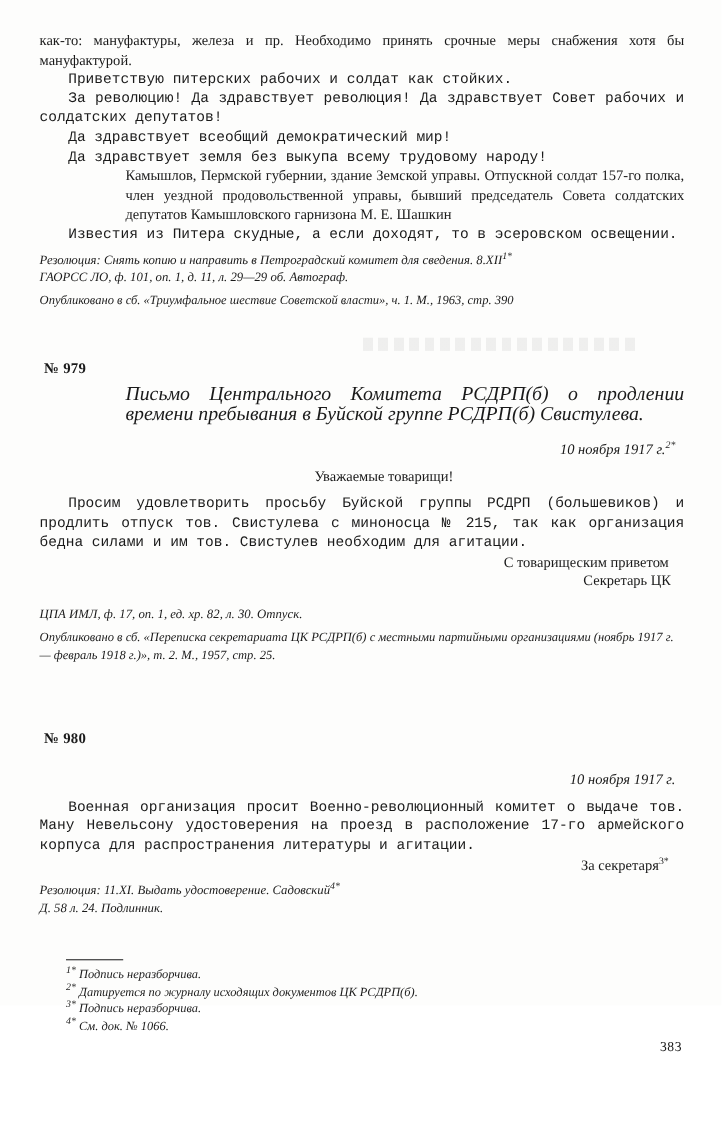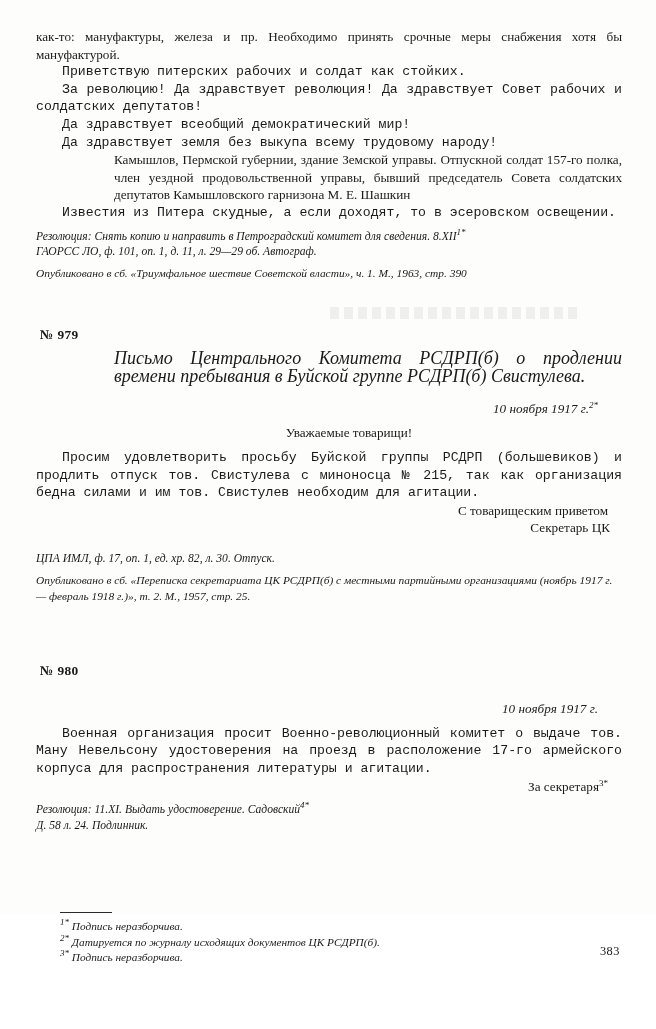--- a/index.html
+++ b/index.html
@@ -66,21 +66,21 @@
     font-style: italic;
     font-size: 18px;
     line-height: 17.8px;
     margin-left: 78px;
     text-align: justify;
   }
   .date-line {
     font-style: italic;
     font-size: 13.2px;
     text-align: right;
-    margin-right: 24px;
+    margin-right: 8px;
   }
   .right-line {
     text-align: right;
     font-size: 13.2px;
     margin-right: 14px;
   }
   .right-line2 {
     text-align: right;
     font-size: 13.2px;
     margin-right: 12px;
@@ -91,21 +91,21 @@
     line-height: 0;
   }
   .salut {
     text-align: center;
     font-size: 13.2px;
     margin-left: 40px;
   }
   .footnotes {
     position: absolute;
     left: 60px;
-    top: 912px;
+    top: 872px;
     width: 420px;
   }
   .fn-rule {
     width: 52px;
     height: 1px;
     background: #2a2a2a;
     margin-bottom: 6px;
   }
   .fn {
     font-style: italic;
@@ -209,17 +209,21 @@
       <span>Подпись неразборчива.</span>
     </p>
     <p class="fn">
       <sup>2*</sup>
       <span>Датируется по журналу исходящих документов ЦК РСДРП(б).</span>
     </p>
     <p class="fn">
       <sup>3*</sup>
       <span>Подпись неразборчива.</span>
     </p>
+    <p class="fn">
+      <sup>4*</sup>
+      <span>См. док. № 1066.</span>
+    </p>
   </div>
 
   <div class="page-num">383</div>
 
 </div>
 
 </body></html>

